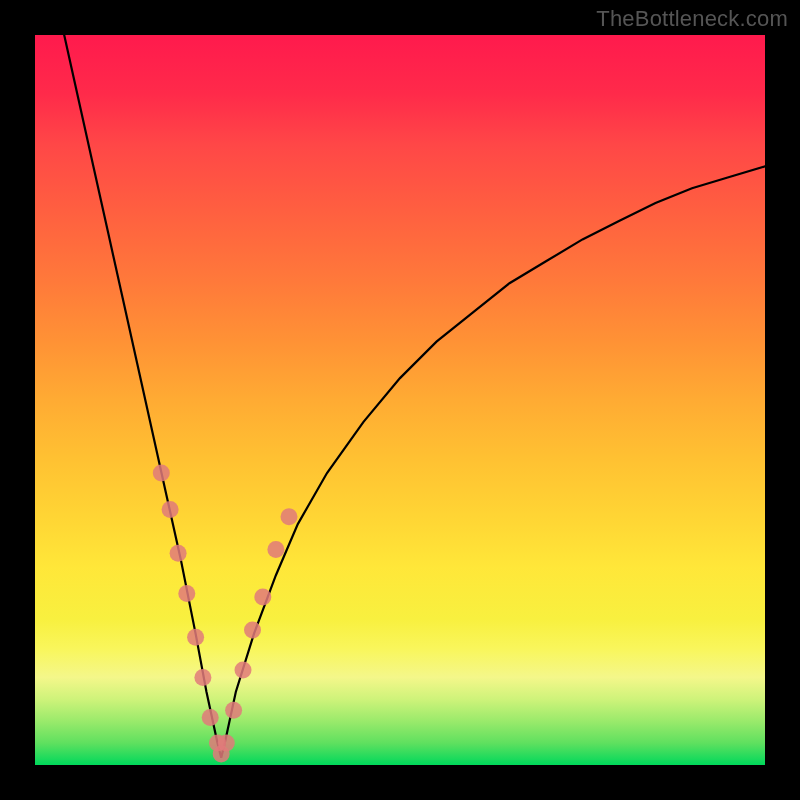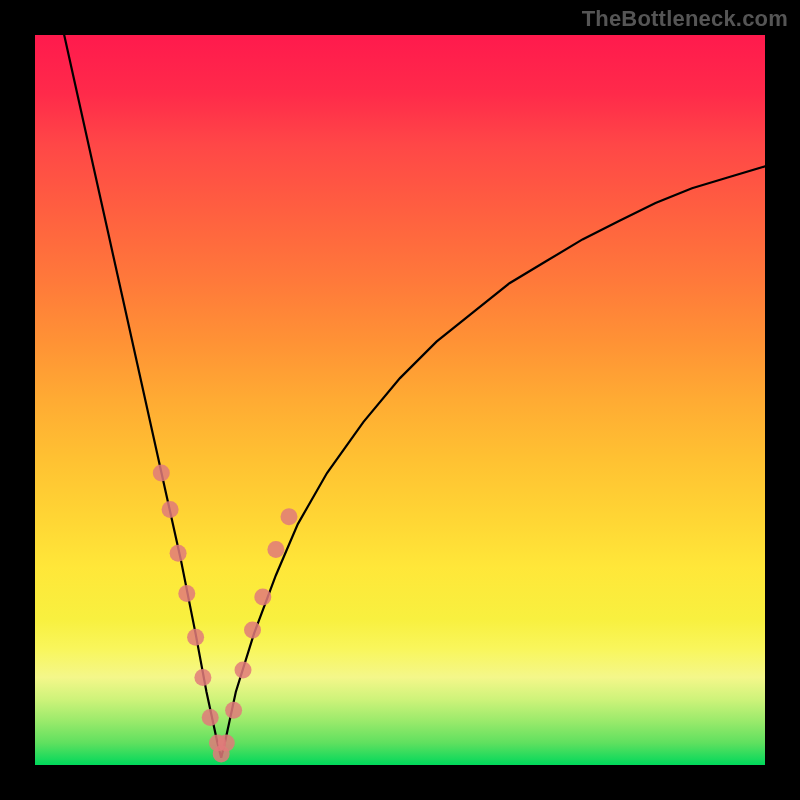--- a/index.html
+++ b/index.html
@@ -52,21 +52,21 @@
   .svg-layer {
     position: absolute;
     inset: 0;
   }
   .watermark {
     position: absolute;
     top: 6px;
     right: 12px;
     color: #555;
     font-size: 22px;
-    font-weight: 700;
+    font-weight: 400;
     letter-spacing: 0.2px;
     user-select: none;
   }
 </style>
 </head>
 <body>
 
 <div class="frame">
   <div class="watermark">TheBottleneck.com</div>
 

